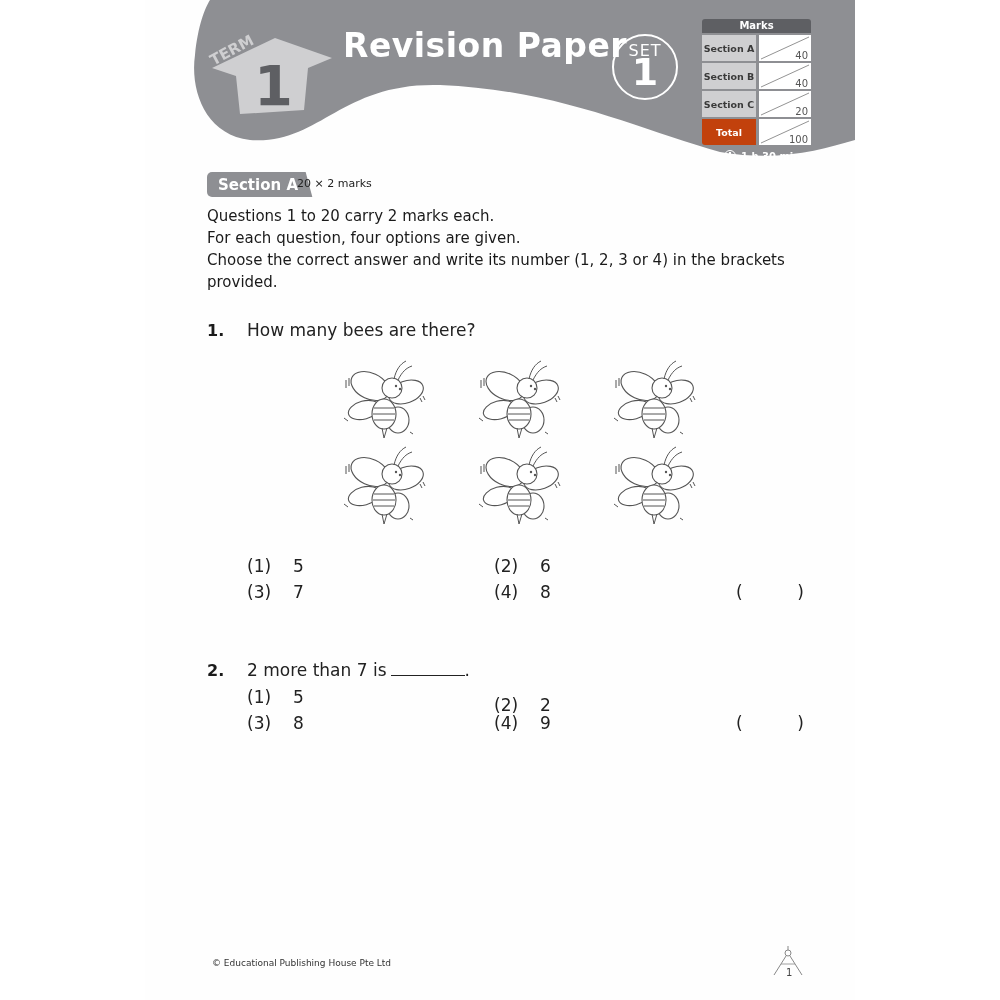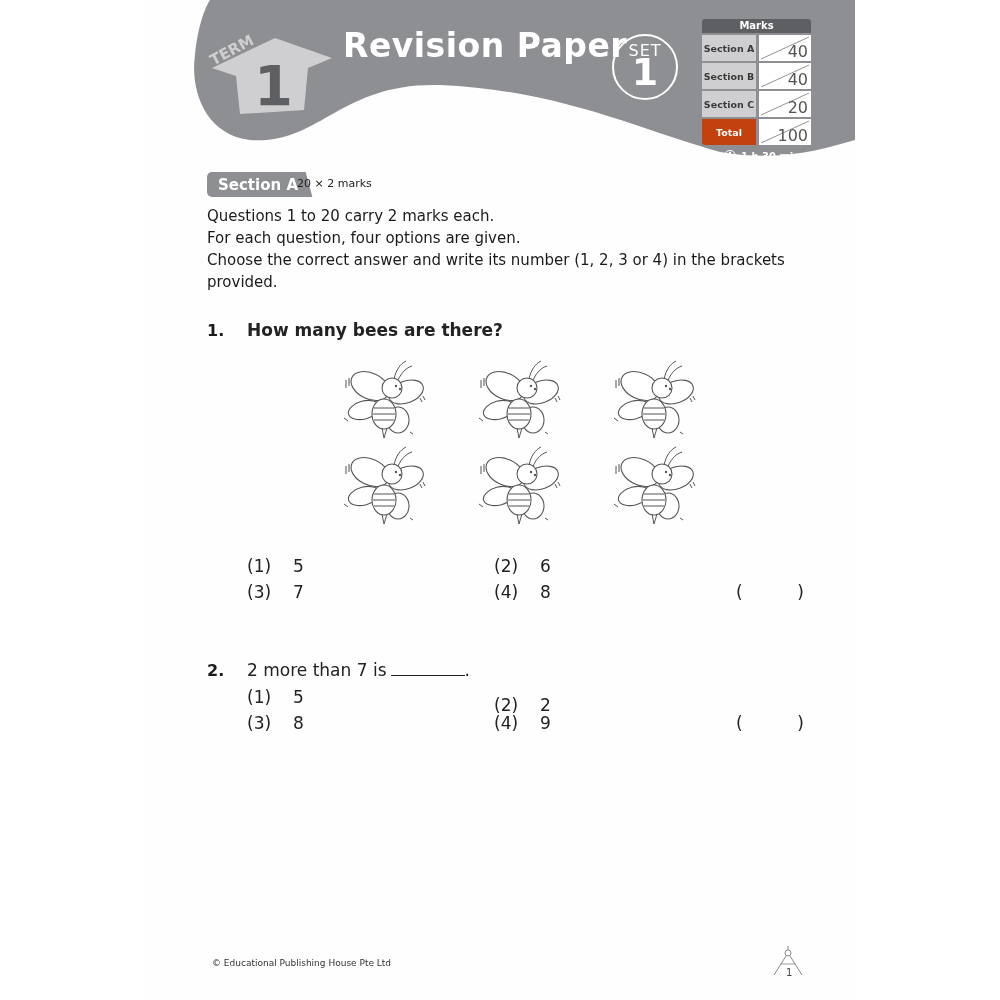--- a/index.html
+++ b/index.html
@@ -16,21 +16,21 @@
   .set-num { position:absolute; top:14px; left:0; right:0; font-size:38px; font-weight:bold; line-height:44px; }
   .marks { position:absolute; left:702px; top:19px; width:109px; }
   .marks-head { background:#5e5f63; color:#fff; font-size:10px; font-weight:bold; text-align:center;
                 height:14px; line-height:14px; border-radius:3px 3px 0 0; }
   .marks-row { display:flex; height:26px; margin-top:2px; }
   .marks-label { width:54px; background:#cfcfd1; font-size:9.5px; font-weight:bold; color:#3a3a3a;
                  display:flex; align-items:center; justify-content:center; }
   .marks-row.total .marks-label { background:#c2410c; color:#fff; border-radius:0 0 0 3px; }
   .marks-box { position:relative; flex:1; margin-left:3px; background:#fff; }
   .marks-box svg { position:absolute; left:0; top:0; width:100%; height:100%; }
-  .marks-val { position:absolute; right:3px; bottom:0; font-size:16px; color:#555; }
+  .marks-val { position:absolute; right:3px; bottom:0; font-size:10px; color:#555; }
   .time { position:absolute; left:724px; top:150px; color:#fff; font-size:10px; font-weight:bold;
           display:flex; align-items:center; gap:5px; }
   .clock { width:10px; height:10px; border:1.5px solid #fff; border-radius:50%; position:relative; }
   .clock::before { content:""; position:absolute; left:4px; top:1px; width:1.5px; height:4px; background:#fff; }
   .clock::after { content:""; position:absolute; left:4px; top:5px; width:3px; height:1.5px; background:#fff; }
 
   .section-tag { position:absolute; left:207px; top:172px; width:96px; height:25px; background:#8e8f93;
                  color:#fff; font-size:15px; font-weight:bold; border-radius:5px 0 0 5px; display:flex;
                  align-items:center; padding-left:11px; box-sizing:border-box; }
   .section-tag::after { content:""; position:absolute; right:-6px; top:0; width:12px; height:25px;
@@ -123,21 +123,21 @@
 <div class="section-tag">Section A</div>
 <div class="section-marks">20 × 2 marks</div>
 <div class="instructions">
   <div>Questions 1 to 20 carry 2 marks each.</div>
   <div>For each question, four options are given.</div>
   <div>Choose the correct answer and write its number (1, 2, 3 or 4) in the brackets</div>
   <div>provided.</div>
 </div>
 
 <div class="q-num" style="left:207px; top:321px;">1.</div>
-<div class="q-text" style="left:247px; top:320px;font-weight:bold;">How many bees are there?</div>
+<div class="q-text" style="left:247px; top:320px;">How many bees are there?</div>
 
 <div class="bees" id="bees">
     <div class="bee" style="left: 0px; top: 0px;"><svg viewBox="0 0 92 84" width="92" height="84">
     <g fill="#fff" stroke="#555" stroke-width="1.1">
       <ellipse cx="30" cy="28" rx="20" ry="13" transform="rotate(25 30 28)"></ellipse>
       <ellipse cx="66" cy="34" rx="18" ry="11" transform="rotate(-20 66 34)"></ellipse>
       <ellipse cx="24" cy="52" rx="16" ry="9" transform="rotate(-15 24 52)"></ellipse>
       <ellipse cx="58" cy="62" rx="11" ry="13"></ellipse>
       <ellipse cx="44" cy="56" rx="12" ry="15"></ellipse>
       <circle cx="52" cy="30" r="10"></circle>

